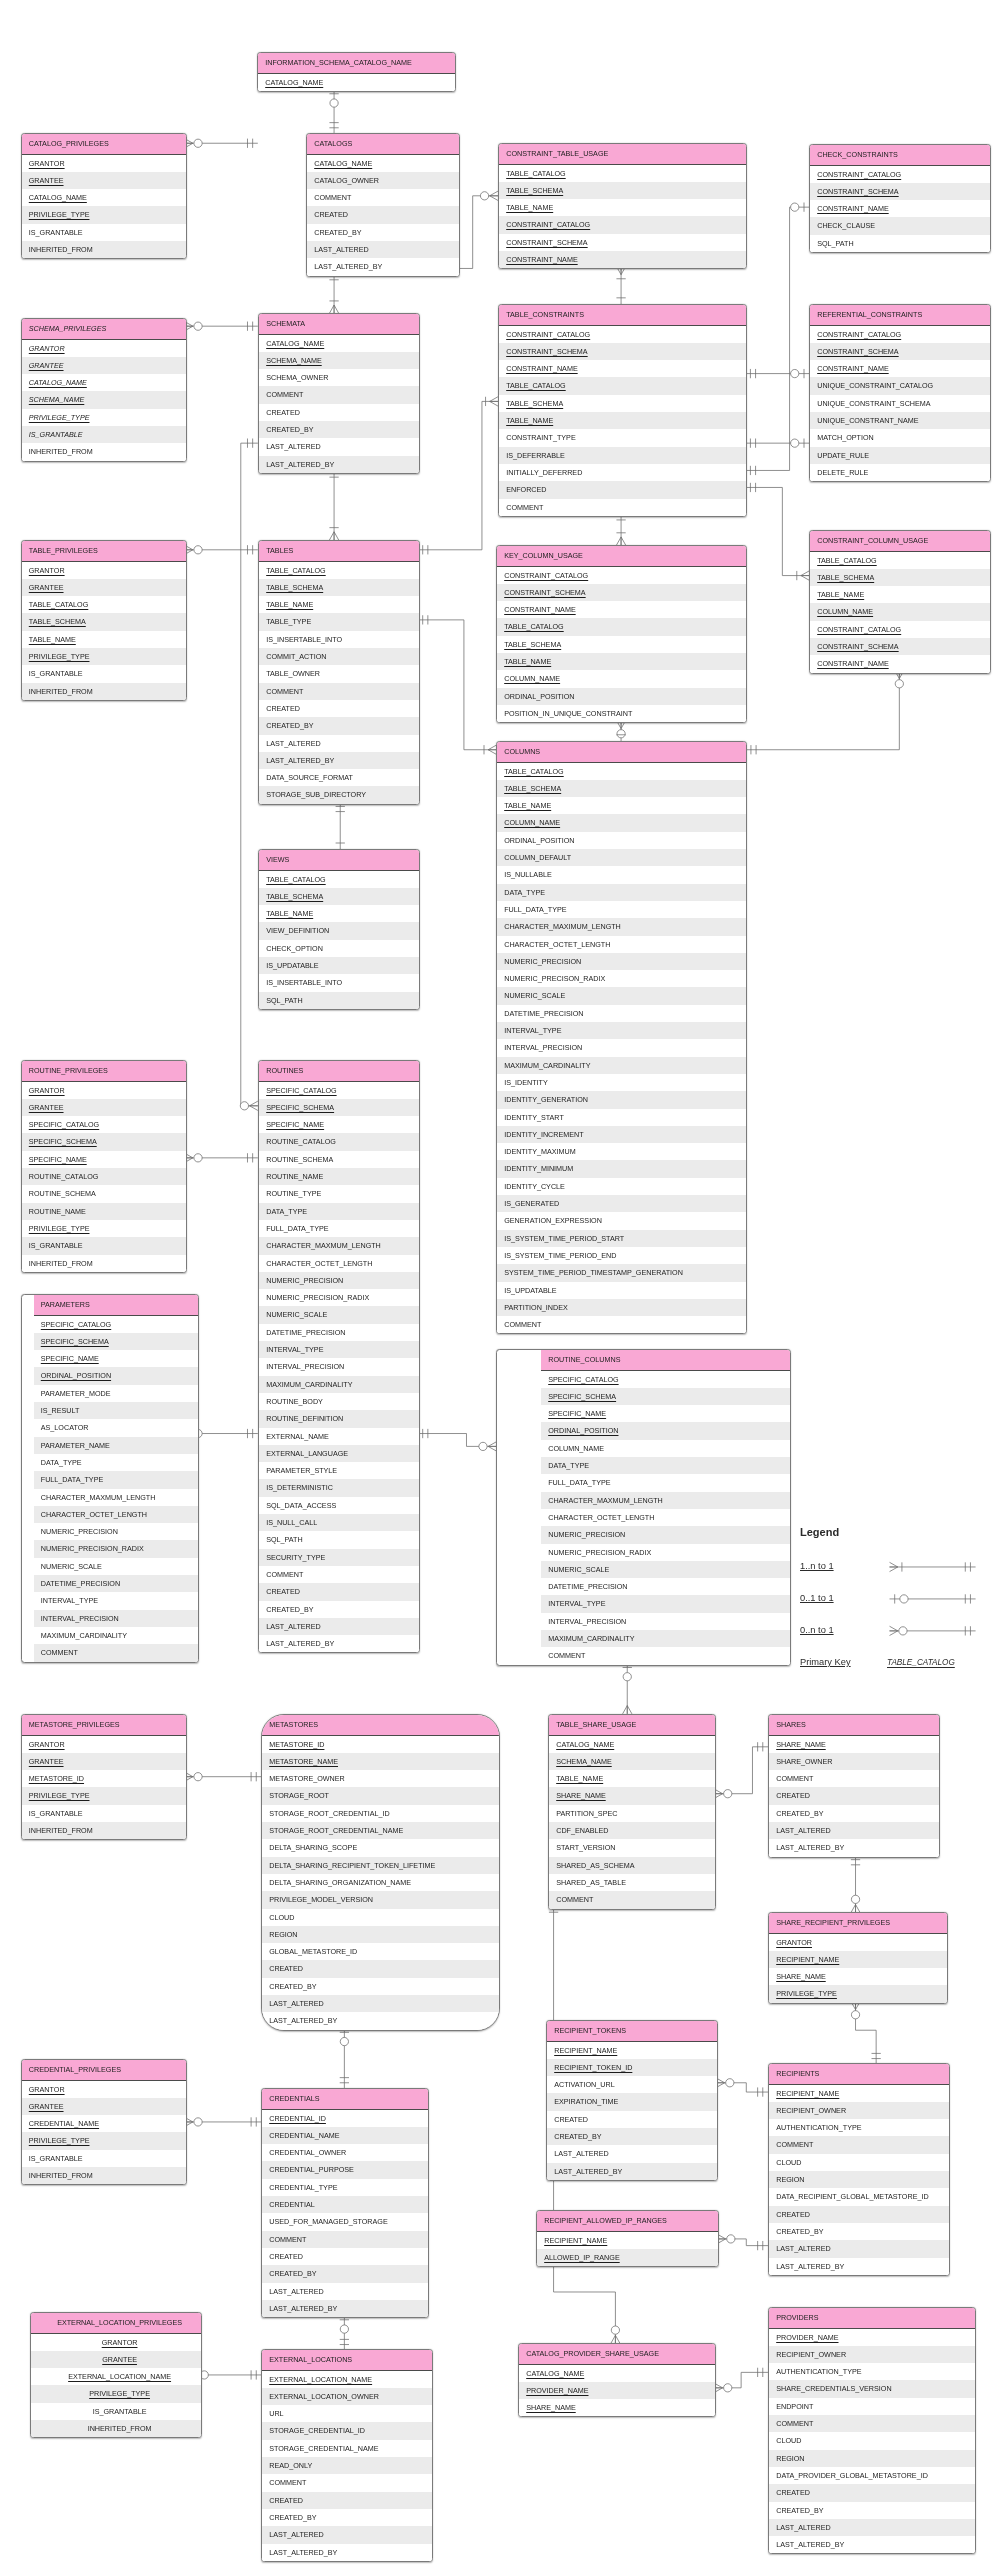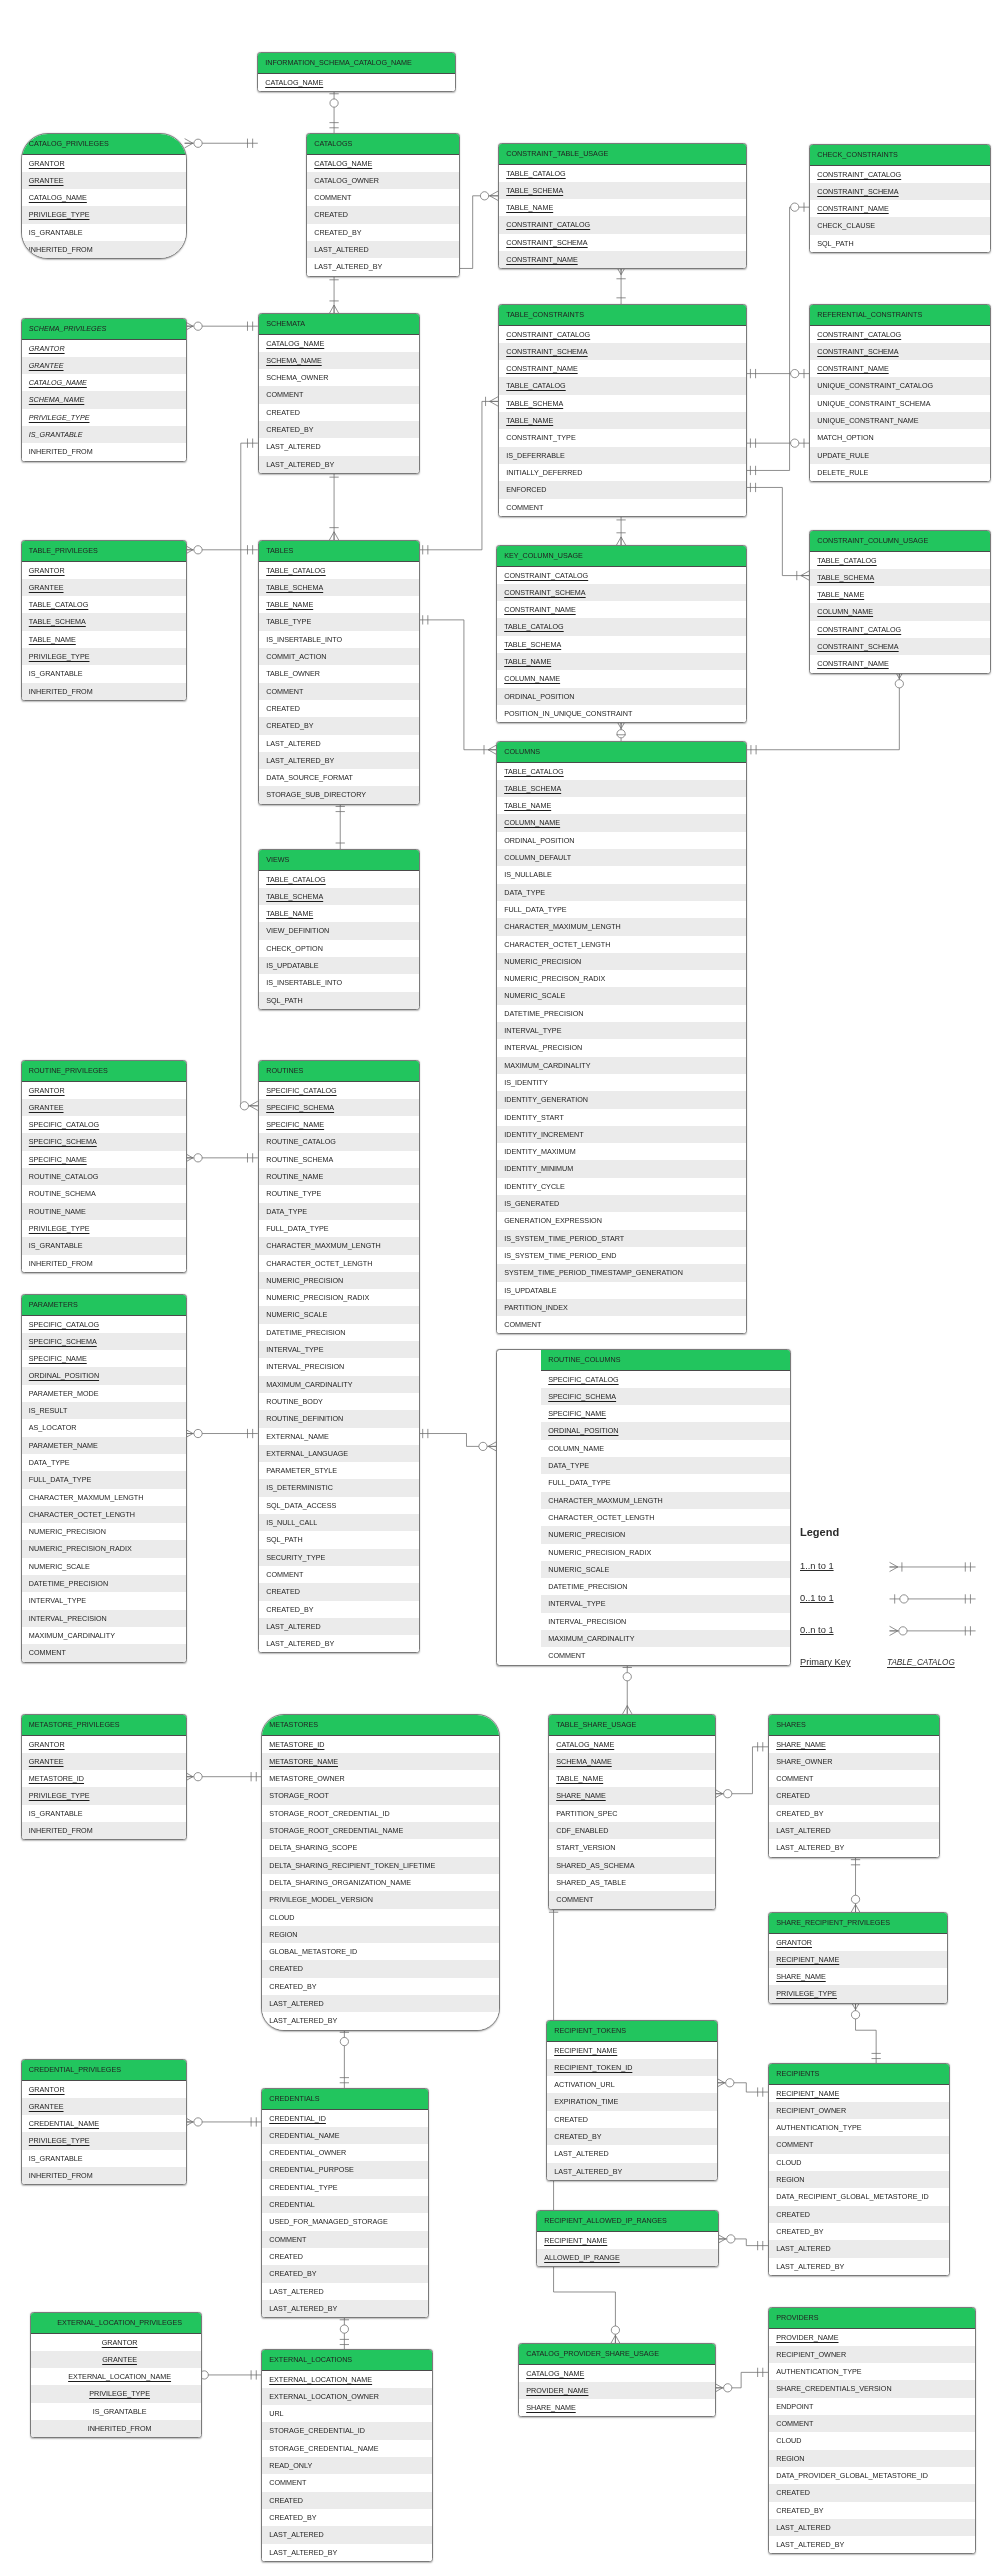--- a/index.html
+++ b/index.html
@@ -1,20 +1,20 @@
 <!DOCTYPE html>
 <html style="font-size:8.2px"><head>
 <meta charset="utf-8">
 <style>
   html,body{margin:0;padding:0;background:#fff;font-family:"Liberation Sans",sans-serif;}
   #canvas{position:relative;width:1001px;height:2579px;background:#ffffff;overflow:hidden;}
   #wires{position:absolute;left:0;top:0;z-index:0;}
   .entity{position:absolute;z-index:1;border:0.5px solid #7a7a7a;border-radius:3.6px;background:#fff;
           box-shadow:0 0.5px 1.5px rgba(0,0,0,0.28);overflow:hidden;}
-  .ehead{height:19.6px;line-height:19.6px;background:#22c55e;border-bottom:0.8px solid #4a4a4a;
+  .ehead{height:19.6px;line-height:19.6px;background:#f9a8d4;border-bottom:0.8px solid #4a4a4a;
          padding-left:7.2px;font-size:7.2px;color:#222;white-space:nowrap;}
   .row{height:17.3px;line-height:17.3px;padding-left:7.2px;font-size:7.2px;color:#1c1c1c;
        white-space:nowrap;background:#fff;}
   .row.alt{background:#ebebeb;}
   .pk{text-decoration:underline;text-underline-offset:1.5px;}
   .fit{font-style:italic;}
   .entity.it .ehead span{font-style:italic;}
   #legend{position:absolute;left:800px;top:1520px;z-index:1;width:196px;}
   #legend .legend-title{font-size:11px;font-weight:bold;color:#2b2b2b;height:30px;line-height:25px;}
   .legend-item{position:relative;height:32px;display:flex;align-items:center;
@@ -284,21 +284,21 @@
     </div>
     <div class="legend-item">
       <span>Primary Key</span>
       <span class="legend-sample">TABLE_CATALOG</span>
     </div>
   </div>
 <div class="entity" style="left: 257px; top: 52px; width: 197px;">
       <div class="ehead"><span>INFORMATION_SCHEMA_CATALOG_NAME</span></div>
       <div class="row"><span class="pk">CATALOG_NAME</span></div>
     </div>
-    <div class="entity" style="left: 20.6px; top: 133px; width: 164px; border-radius: 27px;">
+    <div class="entity" style="left: 20.6px; top: 133px; width: 164px;">
       <div class="ehead"><span>CATALOG_PRIVILEGES</span></div>
       <div class="row"><span class="pk">GRANTOR</span></div>
       <div class="row alt"><span class="pk">GRANTEE</span></div>
       <div class="row"><span class="pk">CATALOG_NAME</span></div>
       <div class="row alt"><span class="pk">PRIVILEGE_TYPE</span></div>
       <div class="row"><span class="">IS_GRANTABLE</span></div>
       <div class="row alt"><span class="">INHERITED_FROM</span></div>
     </div>
     <div class="entity" style="left: 258px; top: 133px; width: 152px; margin-left: 48px;">
       <div class="ehead"><span>CATALOGS</span></div>
@@ -514,21 +514,21 @@
       <div class="row"><span class="">SQL_DATA_ACCESS</span></div>
       <div class="row alt"><span class="">IS_NULL_CALL</span></div>
       <div class="row"><span class="">SQL_PATH</span></div>
       <div class="row alt"><span class="">SECURITY_TYPE</span></div>
       <div class="row"><span class="">COMMENT</span></div>
       <div class="row alt"><span class="">CREATED</span></div>
       <div class="row"><span class="">CREATED_BY</span></div>
       <div class="row alt"><span class="">LAST_ALTERED</span></div>
       <div class="row"><span class="">LAST_ALTERED_BY</span></div>
     </div>
-    <div class="entity" style="left: 20.6px; top: 1294px; width: 164px;">
+    <div class="entity" style="left: 20.6px; top: 1294px; width: 164px; padding-left: 12px;">
       <div class="ehead"><span>PARAMETERS</span></div>
       <div class="row"><span class="pk">SPECIFIC_CATALOG</span></div>
       <div class="row alt"><span class="pk">SPECIFIC_SCHEMA</span></div>
       <div class="row"><span class="pk">SPECIFIC_NAME</span></div>
       <div class="row alt"><span class="pk">ORDINAL_POSITION</span></div>
       <div class="row"><span class="">PARAMETER_MODE</span></div>
       <div class="row alt"><span class="">IS_RESULT</span></div>
       <div class="row"><span class="">AS_LOCATOR</span></div>
       <div class="row alt"><span class="">PARAMETER_NAME</span></div>
       <div class="row"><span class="">DATA_TYPE</span></div>

